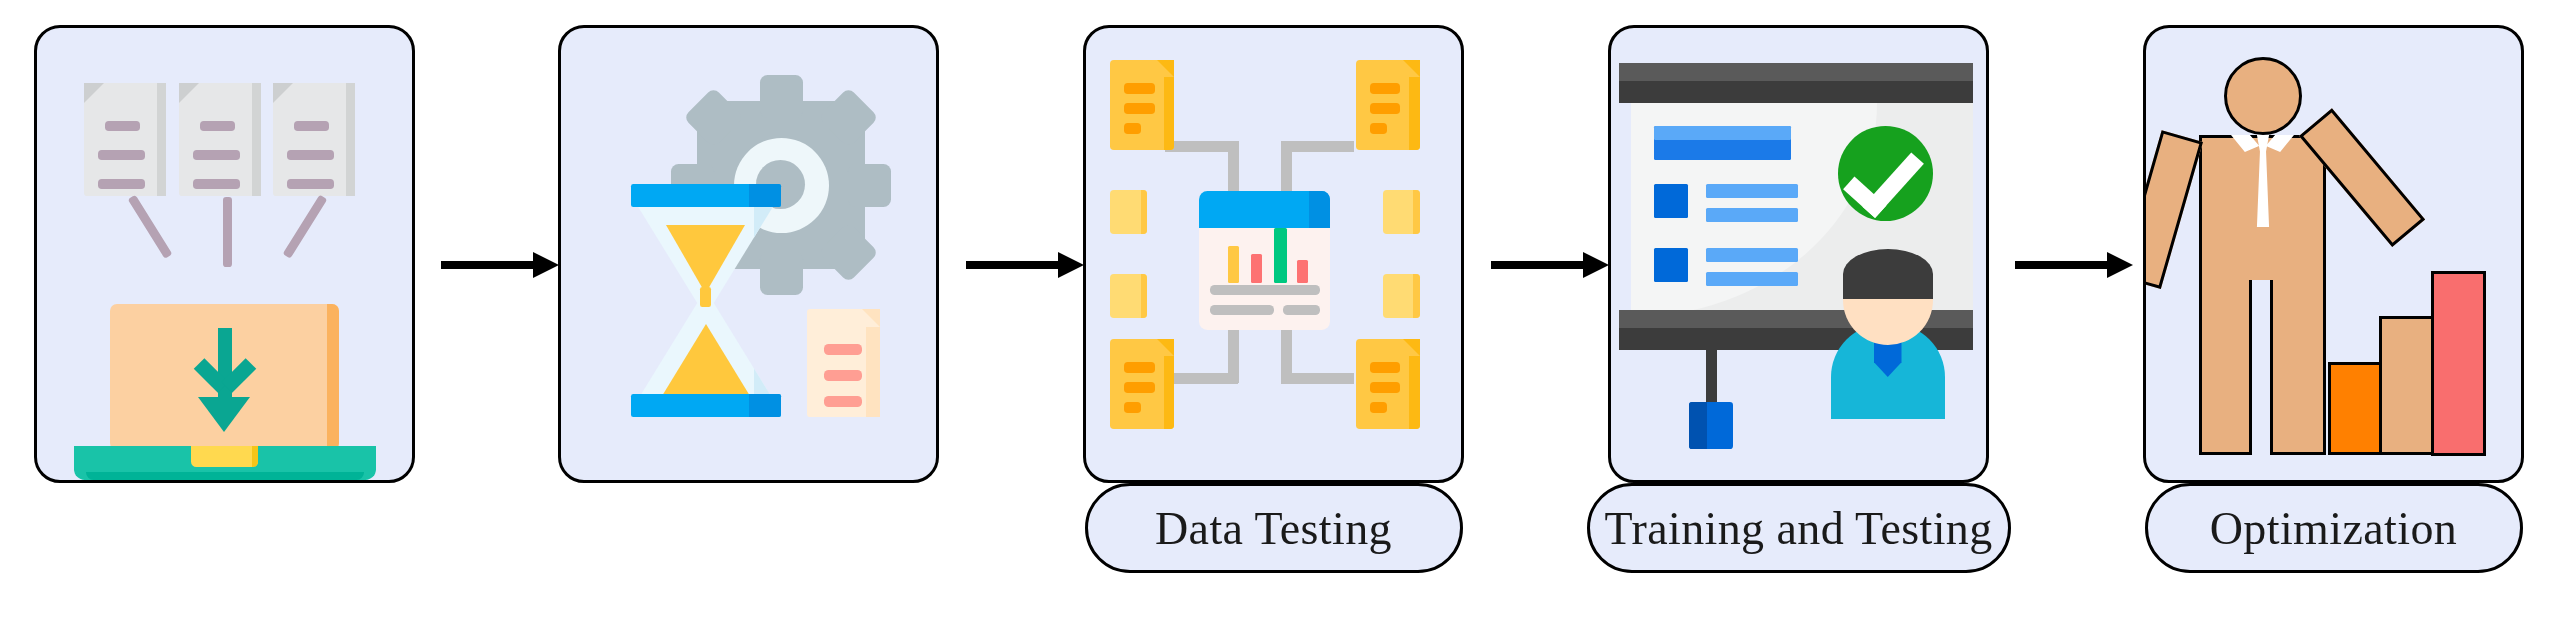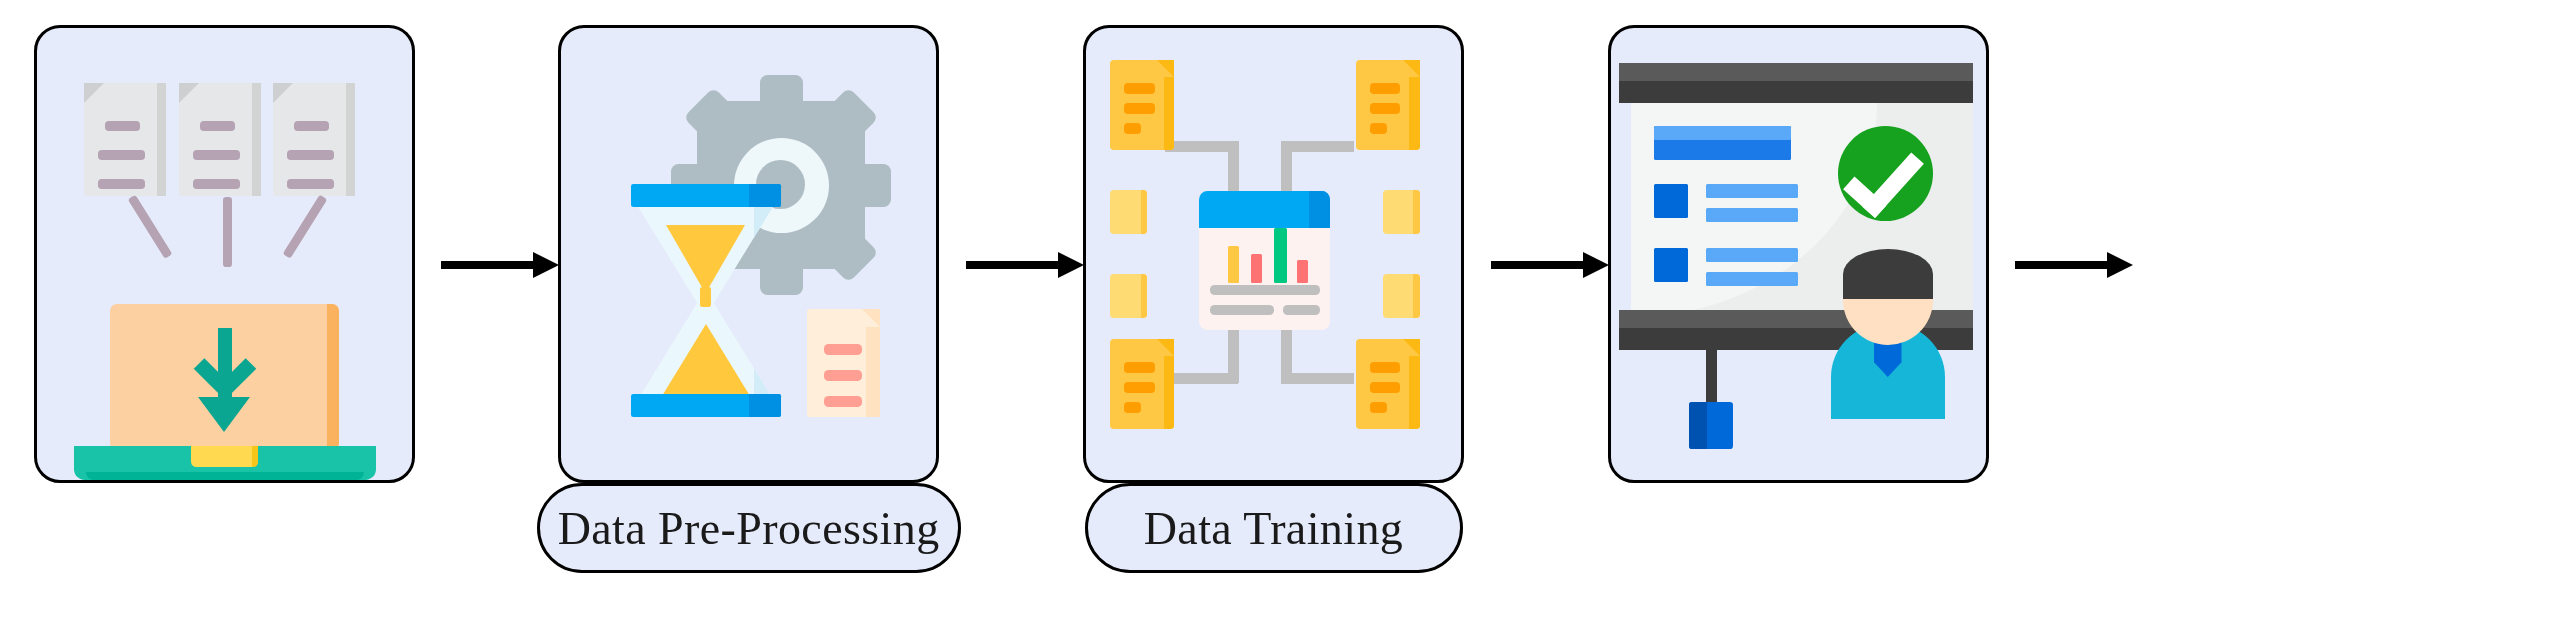--- a/index.html
+++ b/index.html
@@ -477,23 +477,20 @@
           <div class="mini-doc" style="left:246px; top:281px; width:73px; height:108px;">
             <div class="corner"></div>
             <div class="edge2"></div>
             <div class="ln2" style="left:17px; top:35px; width:38px;"></div>
             <div class="ln2" style="left:17px; top:61px; width:38px;"></div>
             <div class="ln2" style="left:17px; top:87px; width:38px;"></div>
           </div>
 
         </div>
       </div>
-      <div class="label-pill wide">
-        <span>Data Pre-Processing</span>
-      </div>
     </div>
 
     <div class="arrow" style="left:966px; width:117px;">
       <div class="shaft" style="width:92px;"></div>
       <div class="head" style="left:92px;"></div>
     </div>
 
     <div class="stage-block" style="left:1083px;">
       <div class="card">
         <div class="card-art">
@@ -560,21 +557,21 @@
               <div class="cbar" style="left:98px; bottom:47px; width:10.7px; height:23px; background:#fd7272;"></div>
               <div class="axis" style="left:10.7px; bottom:35px; width:110px;"></div>
               <div class="axis" style="left:10.7px; bottom:15.3px; width:64px;"></div>
               <div class="axis" style="left:84px; bottom:15.3px; width:37px;"></div>
             </div>
           </div>
 
         </div>
       </div>
       <div class="label-pill">
-        <span>Data Training</span>
+        <span>Data Testing</span>
       </div>
     </div>
 
     <div class="arrow" style="left:1491px; width:117px;">
       <div class="shaft" style="width:92px;"></div>
       <div class="head" style="left:92px;"></div>
     </div>
 
     <div class="stage-block" style="left:1608px;">
       <div class="card">
@@ -611,23 +608,51 @@
           <div class="person-head" style="left:232px; top:227px; width:90px; height:90px;"></div>
           <div class="person-hair" style="left:232px; top:221px; width:90px; height:50px;"></div>
 
           <div class="stand-leg" style="left:95px; top:320px; width:10.7px; height:58px;"></div>
           <div class="stand-foot" style="left:78px; top:374px; width:44px; height:47px;">
               <div class="sh"></div>
             </div>
 
         </div>
       </div>
+      <div class="label-pill wide">
+        <span>Training and Testing</span>
+      </div>
     </div>
 
     <div class="arrow" style="left:2015px; width:117px;">
       <div class="shaft" style="width:92px;"></div>
       <div class="head" style="left:92px;"></div>
     </div>
 
+    <div class="stage-block" style="left:2143px;">
+      <div class="card">
+        <div class="card-art">
+
+          <div class="opt-head" style="left:78px; top:29px; width:78px; height:78px;"></div>
+
+          <div class="opt-torso" style="left:53px; top:107px; width:127px; height:320px;"></div>
+          <div class="opt-arm" style="left:13.7px; top:114px; width:43px; height:153px; transform:rotate(16deg); transform-origin: top right;"></div>
+          <div class="opt-arm" style="left:153px; top:108px; width:43px; height:145px; transform:rotate(-40deg); transform-origin: top left;"></div>
+
+          <div class="opt-leg-gap" style="left:103px; top:252px; width:24.4px; height:175px; background:#e6ebfb;"></div>
+
+          <div class="opt-collar" style="left:85px; top:107px; width:63px; height:37px;"></div>
+          <div class="opt-tie" style="left:98px; top:107px; width:38px; height:92px;"></div>
+
+          <div class="opt-bar" style="left:182px; top:334px; width:55px; height:93px; background:#ff8000;"></div>
+          <div class="opt-bar" style="left:233px; top:288px; width:55px; height:139px; background:#e8b080;"></div>
+          <div class="opt-bar" style="left:285px; top:243px; width:55px; height:185px; background:#f96e6e;"></div>
+
+        </div>
+      </div>
+      <div class="label-pill">
+        <span>Optimization</span>
+      </div>
+    </div>
 
   </div>
 </div>
 
 
 </body></html>

